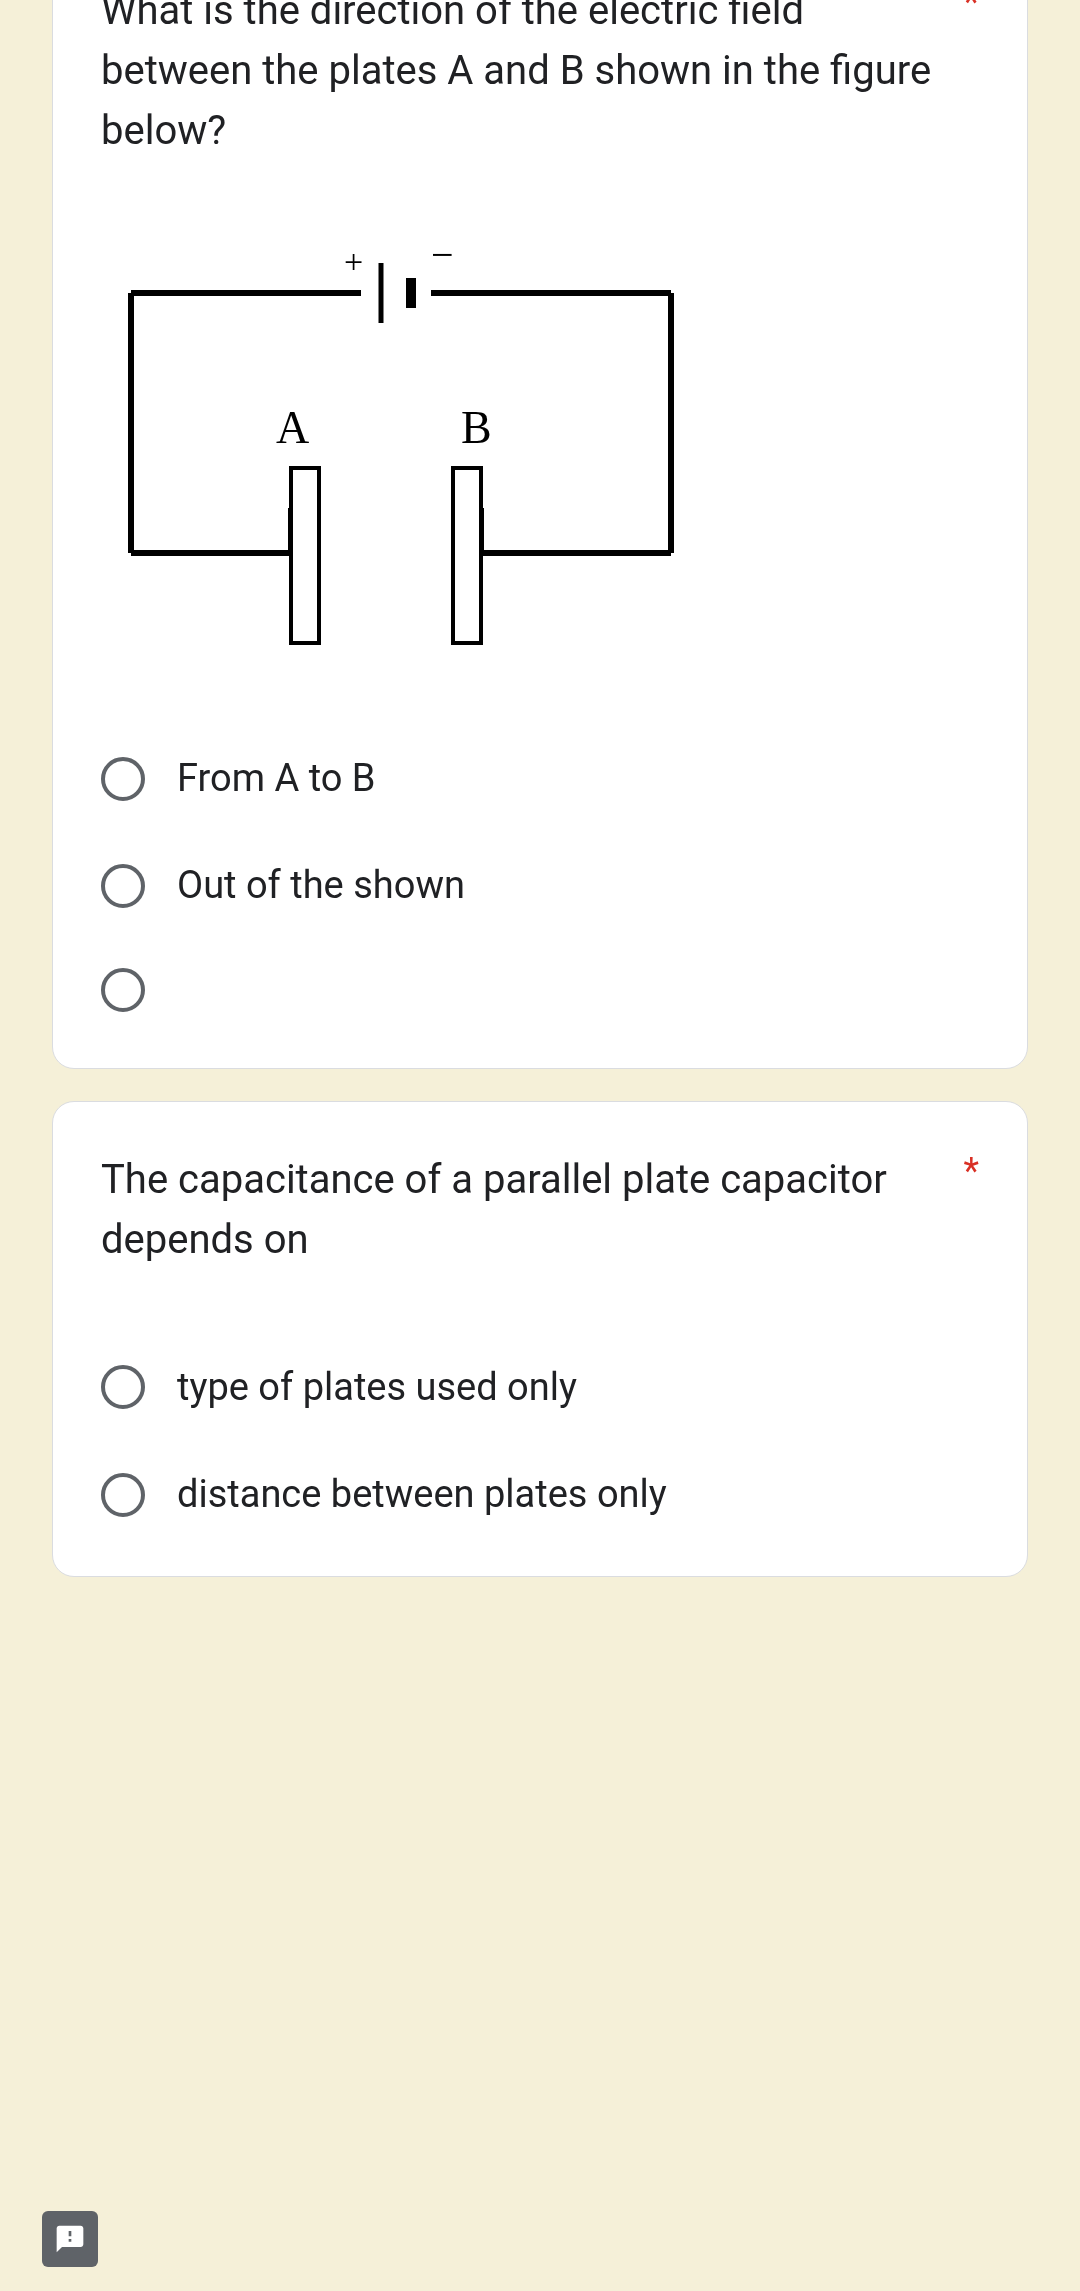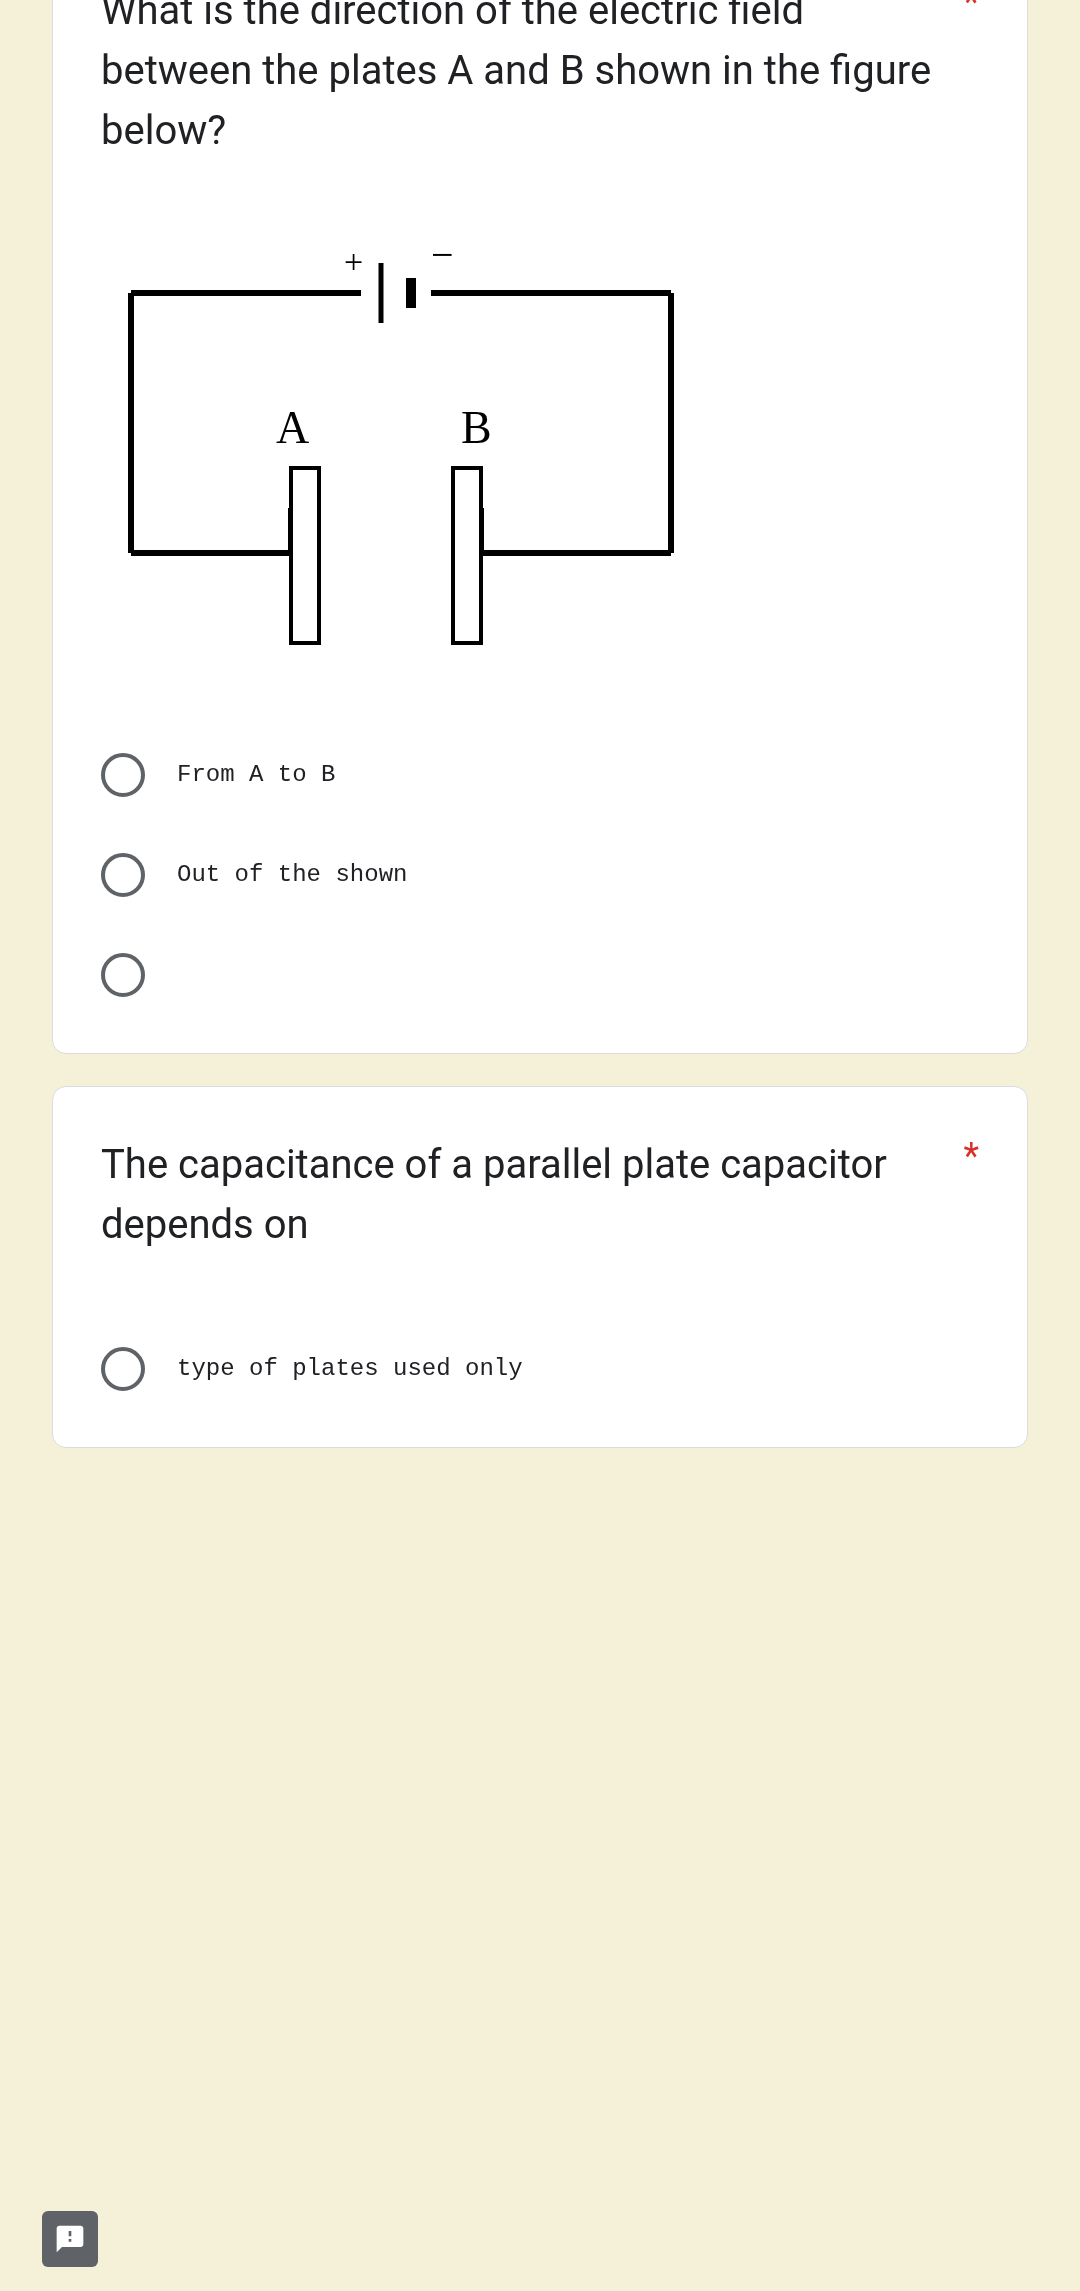--- a/index.html
+++ b/index.html
@@ -6,21 +6,21 @@
   body {
     background: #f5f0d8;
     font-family: Roboto, Arial, sans-serif;
     width: 1080px;
     padding: 0 52px;
     color: #202124;
   }
   .card {
     background: #fff;
     border: 1px solid #dadce0;
-    border-radius: 14px;
+    border-radius: 22px;
     padding: 48px 48px 56px 48px;
     margin-bottom: 32px;
   }
   .question-row {
     display: flex;
     align-items: flex-start;
     gap: 16px;
   }
   .question-text {
     font-size: 40px;
@@ -49,24 +49,23 @@
     cursor: pointer;
   }
   .radio {
     width: 44px;
     height: 44px;
     border: 4px solid #5f6368;
     border-radius: 50%;
     flex-shrink: 0;
   }
   .option-label {
-    font-size: 24px;
+    font-size: 38px;
     color: #202124;
     line-height: 1.35;
-    font-family: Liberation Mono, monospace;
   }
   .report-btn {
     position: fixed;
     left: 42px;
     bottom: 24px;
     width: 56px;
     height: 56px;
     background: #5f6368;
     border-radius: 6px;
     display: flex;
@@ -133,20 +132,24 @@
   <div class="question-row">
     <div class="question-text">The capacitance of a parallel plate capacitor depends on</div>
     <div class="required">*</div>
   </div>
 
   <div class="options" style="margin-top:92px;">
     <div class="option">
       <div class="radio"></div>
       <div class="option-label">type of plates used only</div>
     </div>
+    <div class="option">
+      <div class="radio"></div>
+      <div class="option-label">distance between plates only</div>
+    </div>
   </div>
 </div>
 
 <div class="report-btn">
   <svg viewBox="0 0 24 24" fill="#fff">
     <path d="M20 2H4c-1.1 0-2 .9-2 2v18l4-4h14c1.1 0 2-.9 2-2V4c0-1.1-.9-2-2-2zm-7 12h-2v-2h2v2zm0-4h-2V6h2v4z"></path>
   </svg>
 </div>
 
 </body></html>

